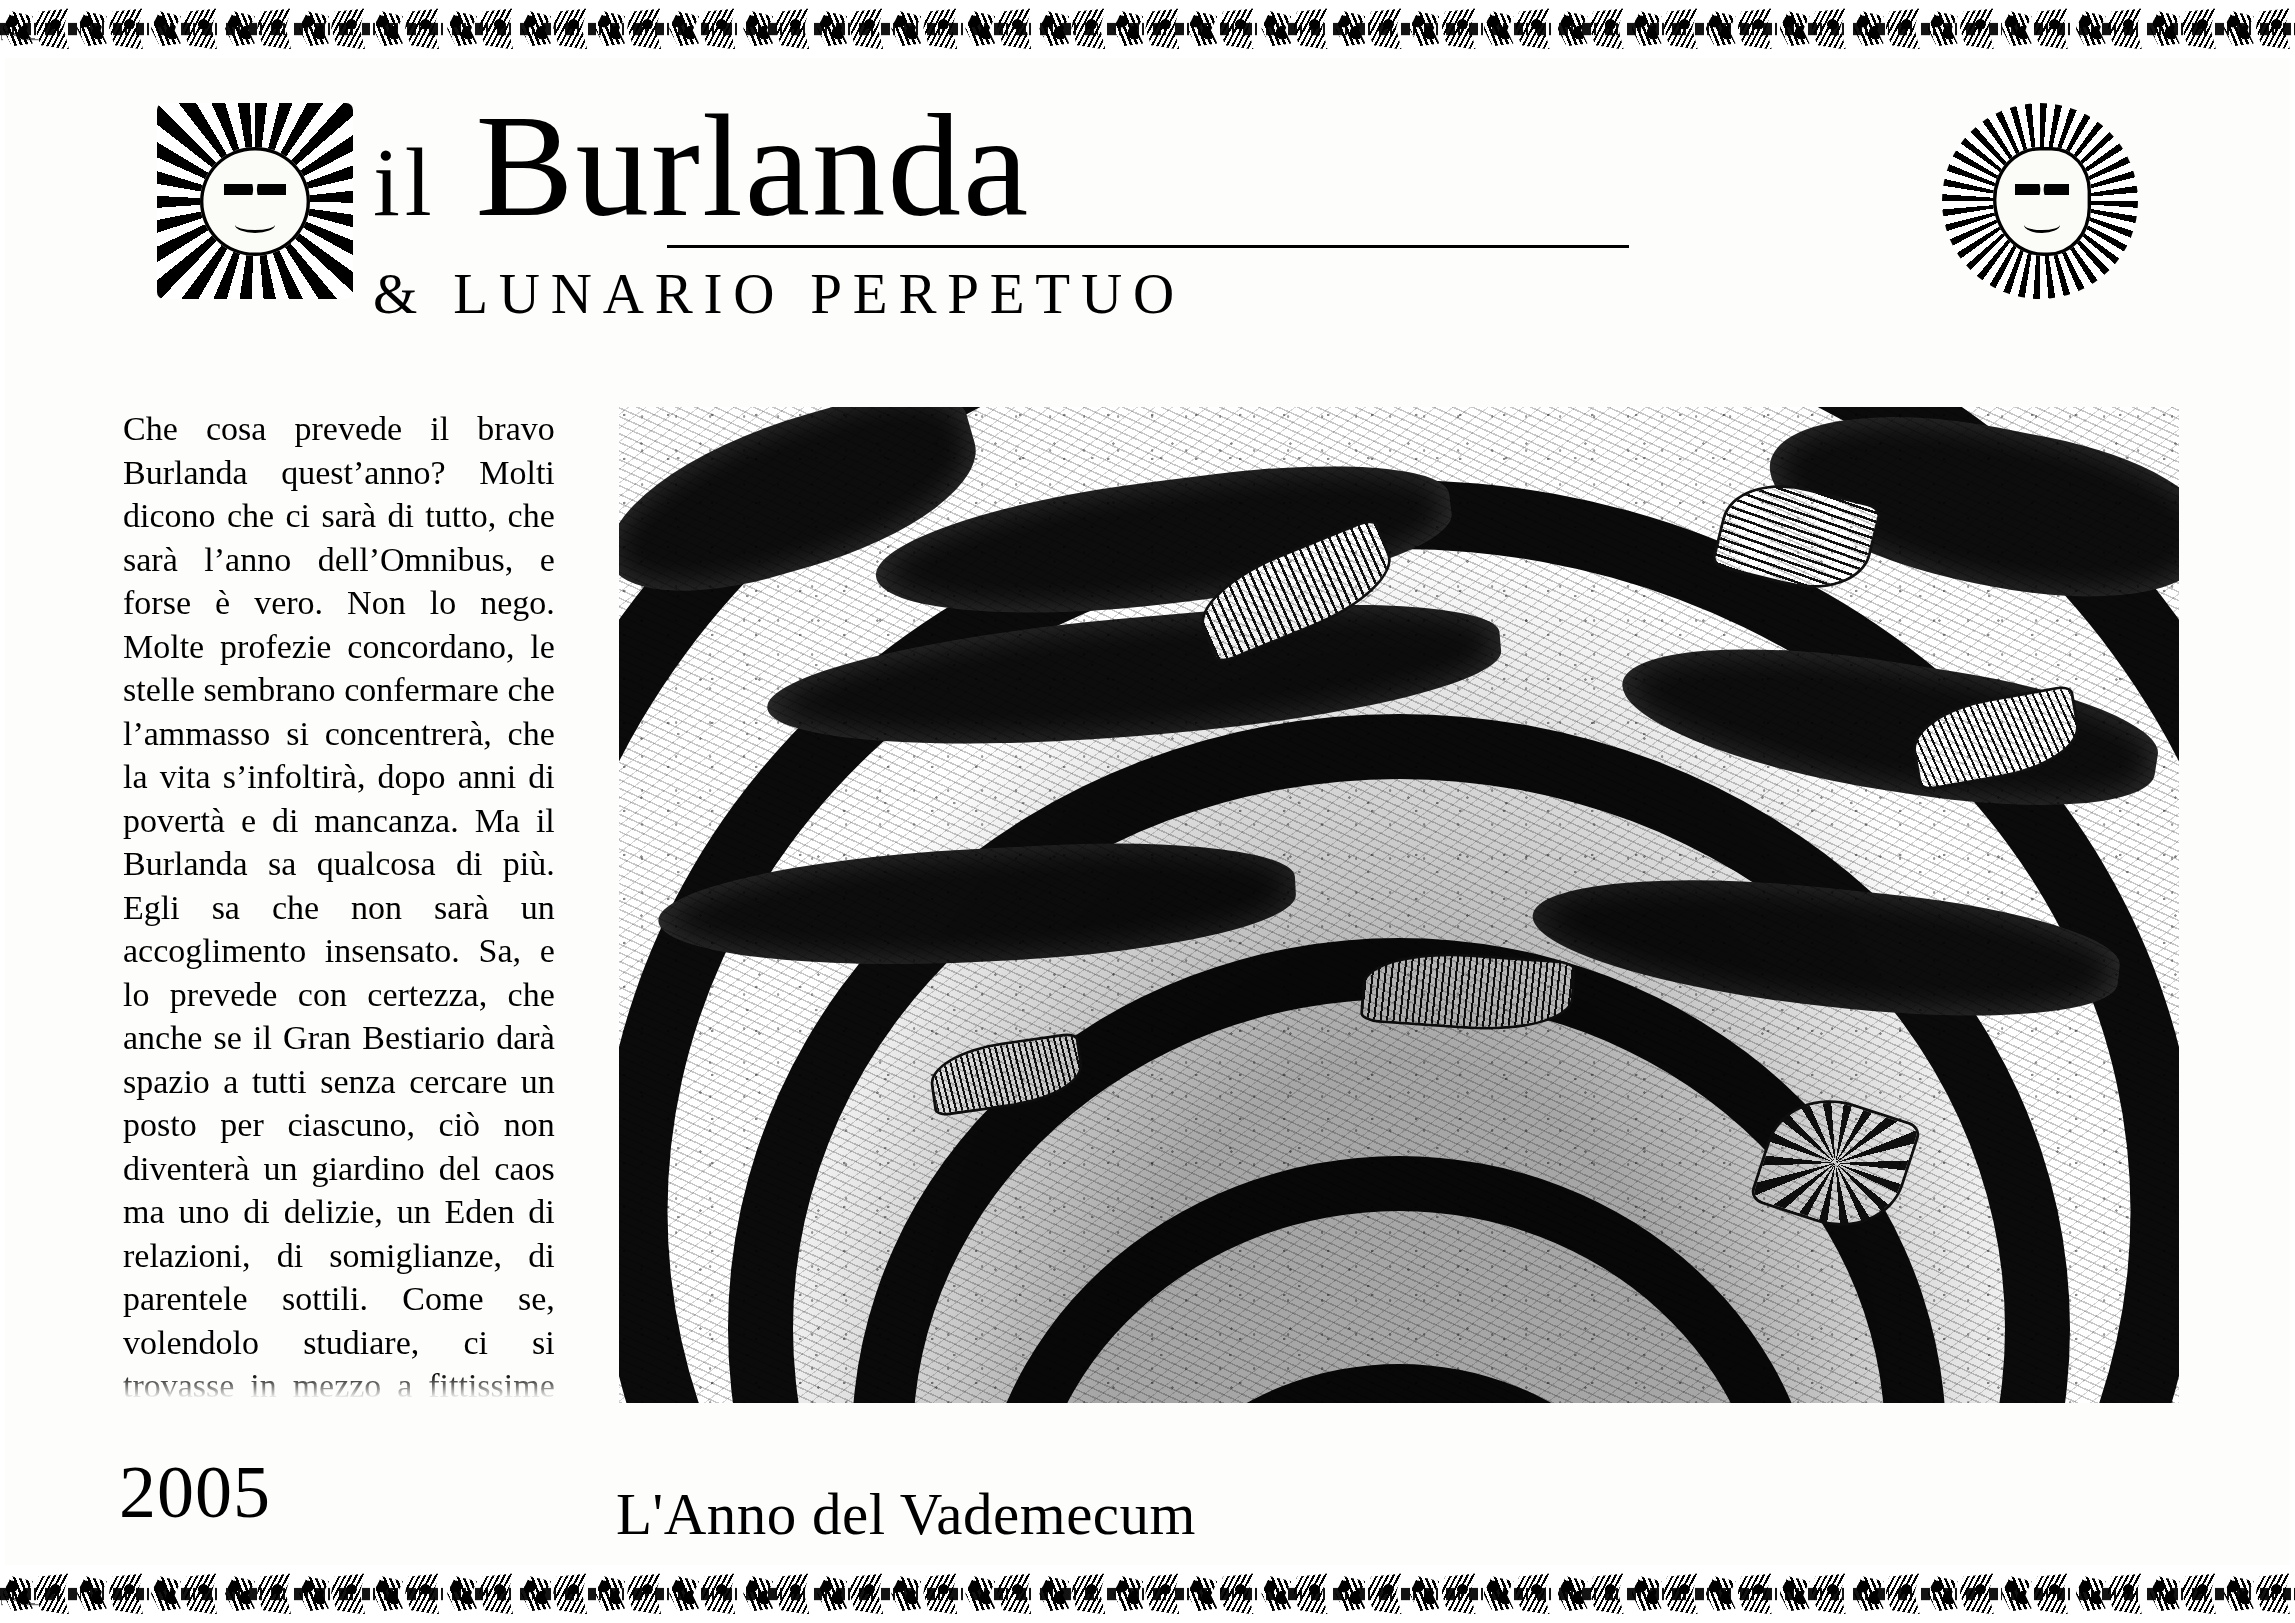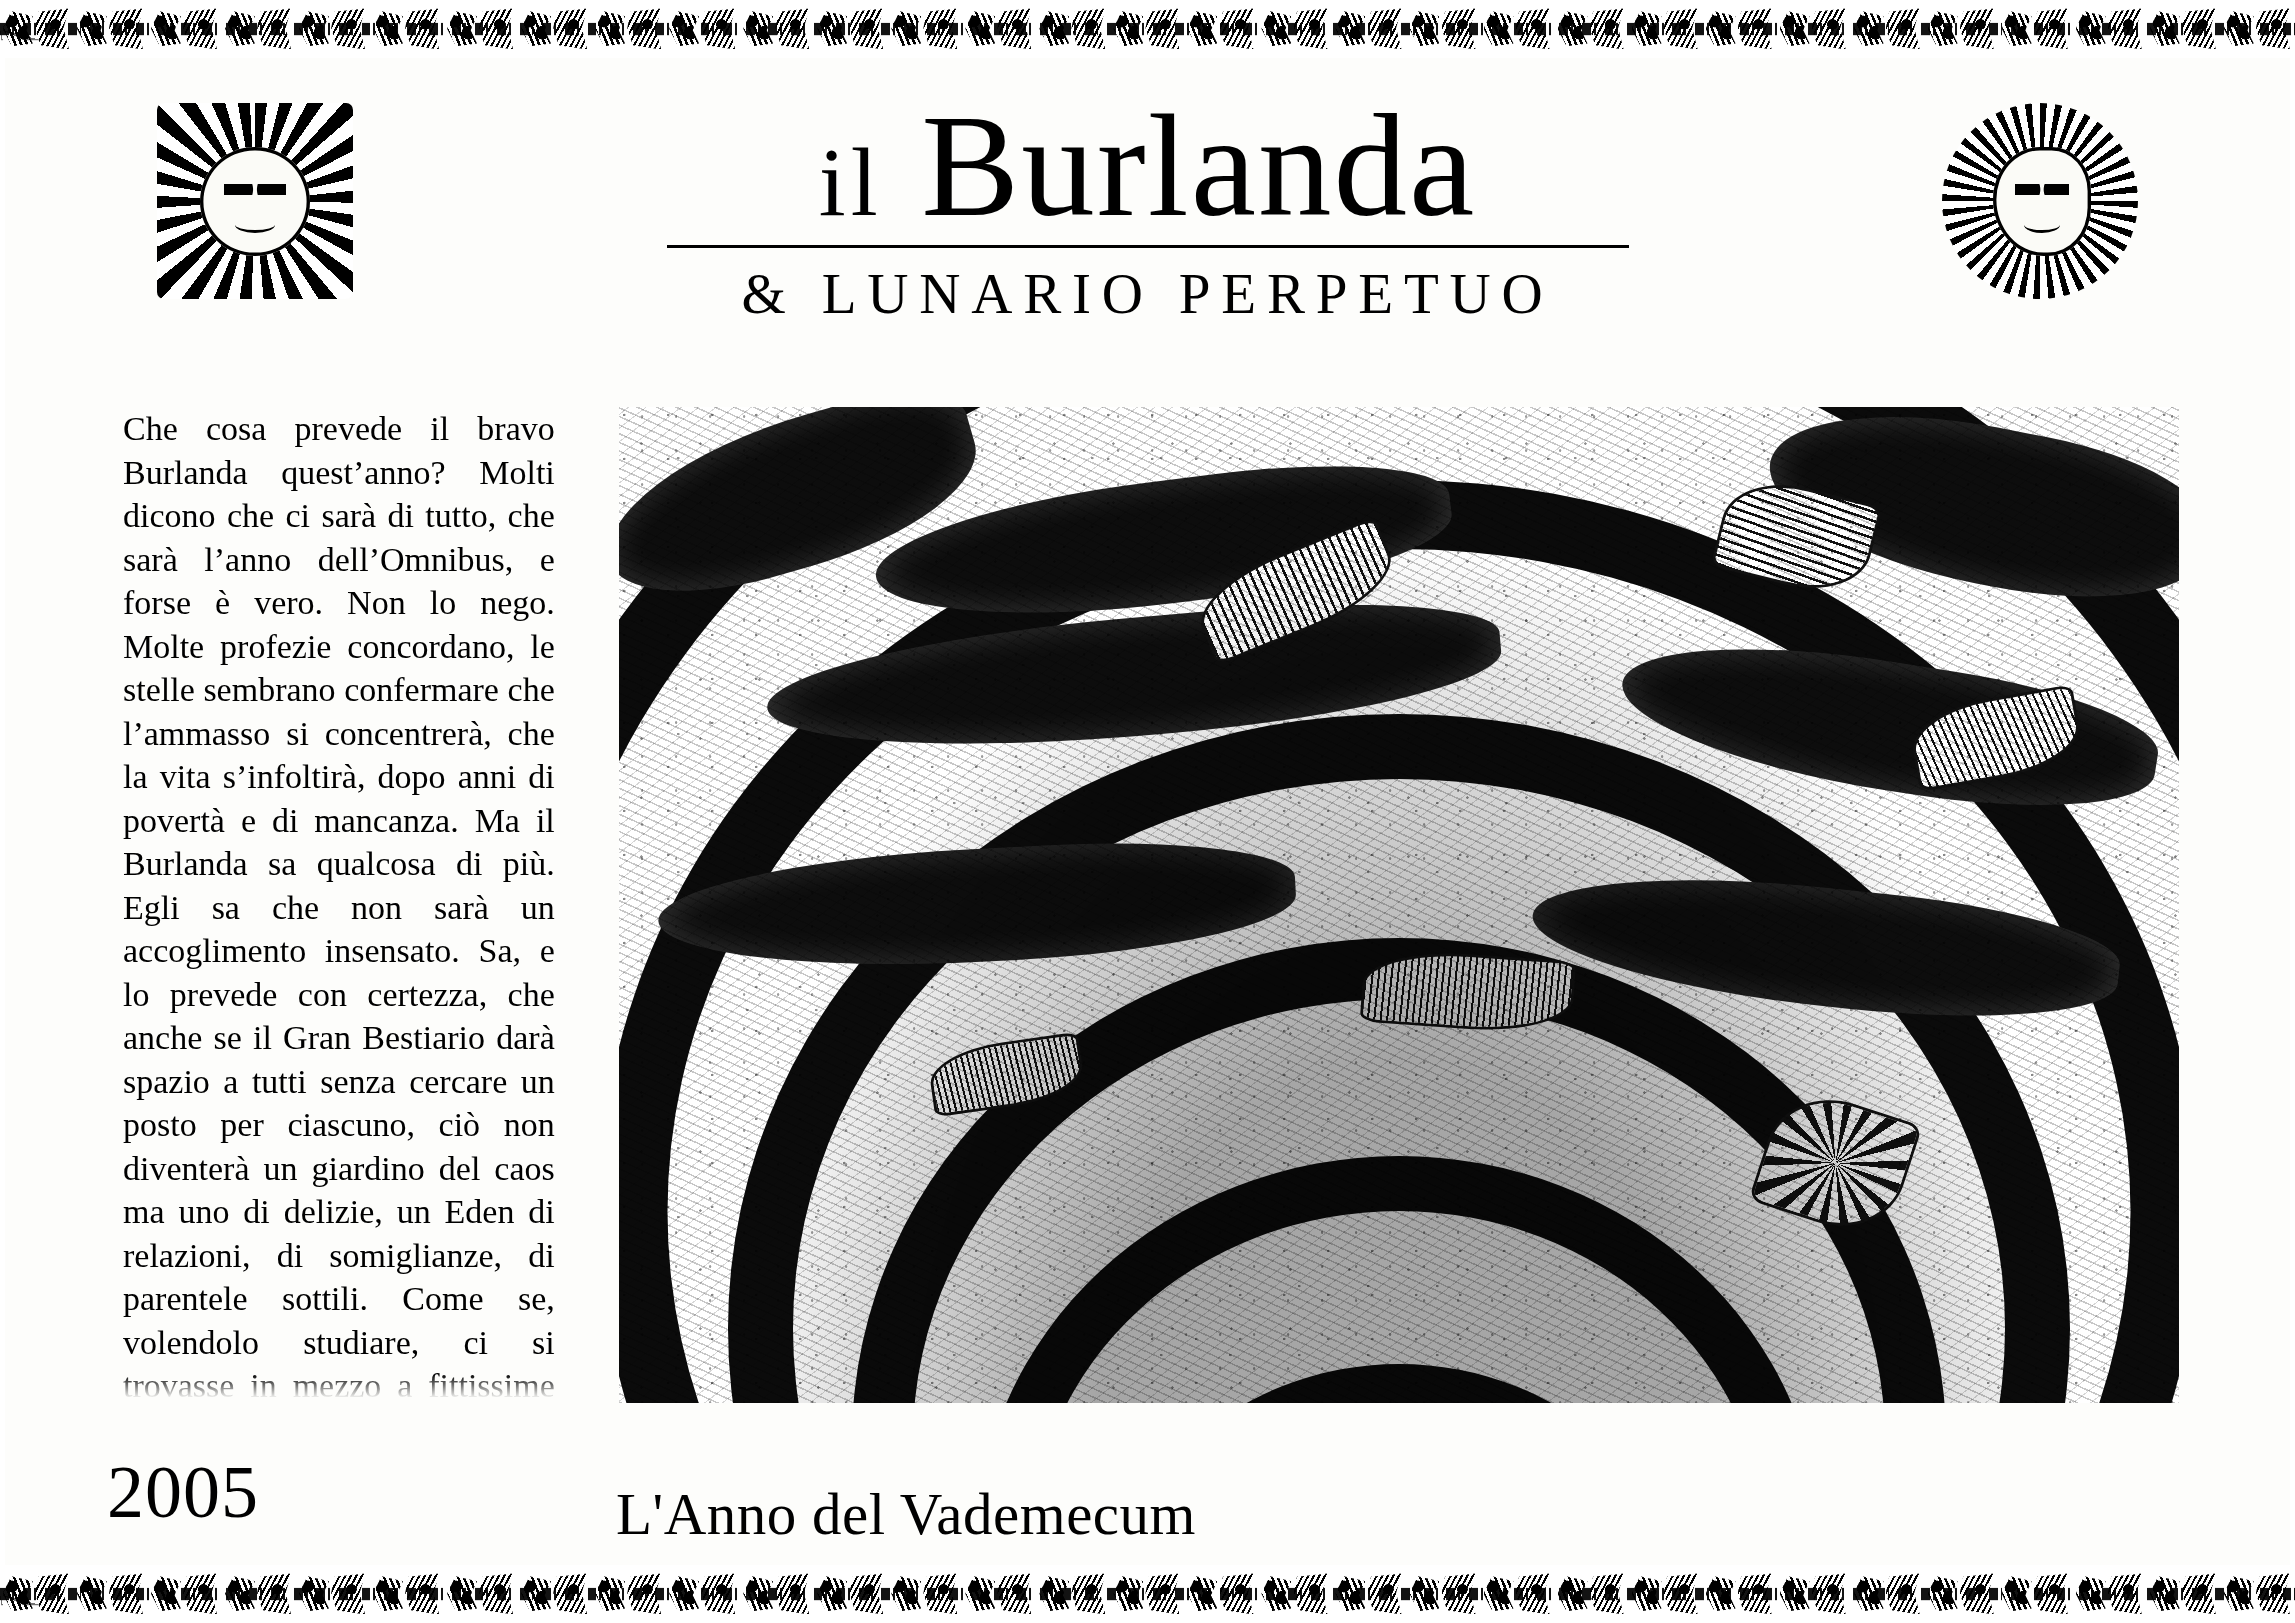--- a/index.html
+++ b/index.html
@@ -177,21 +177,20 @@
     width: 36%; height: 12%;
     border-bottom: 3.9px solid #000;
     border-radius: 0 0 60% 60%;
   }
 
   .title-block {
     position: absolute;
     left: 373px;
     right: 373px;
     top: 19.6px;
-    text-align: center;
   }
   .main-title {
     font-family: "Liberation Serif", serif;
     font-size: 147px;
     line-height: .98;
     letter-spacing: 2px;
     font-weight: 400;
     white-space: nowrap;
   }
   .main-title .small {
@@ -241,21 +240,21 @@
   }
   .intro-fade {
     position: absolute;
     left: 0; right: 0; bottom: 0;
     height: 29.4px;
     background: linear-gradient(to bottom, rgba(253,253,251,0), #fdfdfb 85%);
   }
 
   .year {
     position: absolute;
-    left: 107px;
+    left: 119px;
     bottom: 88px;
     font-family: "Liberation Serif", serif;
     font-size: 74px;
     letter-spacing: 1px;
   }
 
   
   .plate {
     position: relative;
     width: 1561px;

